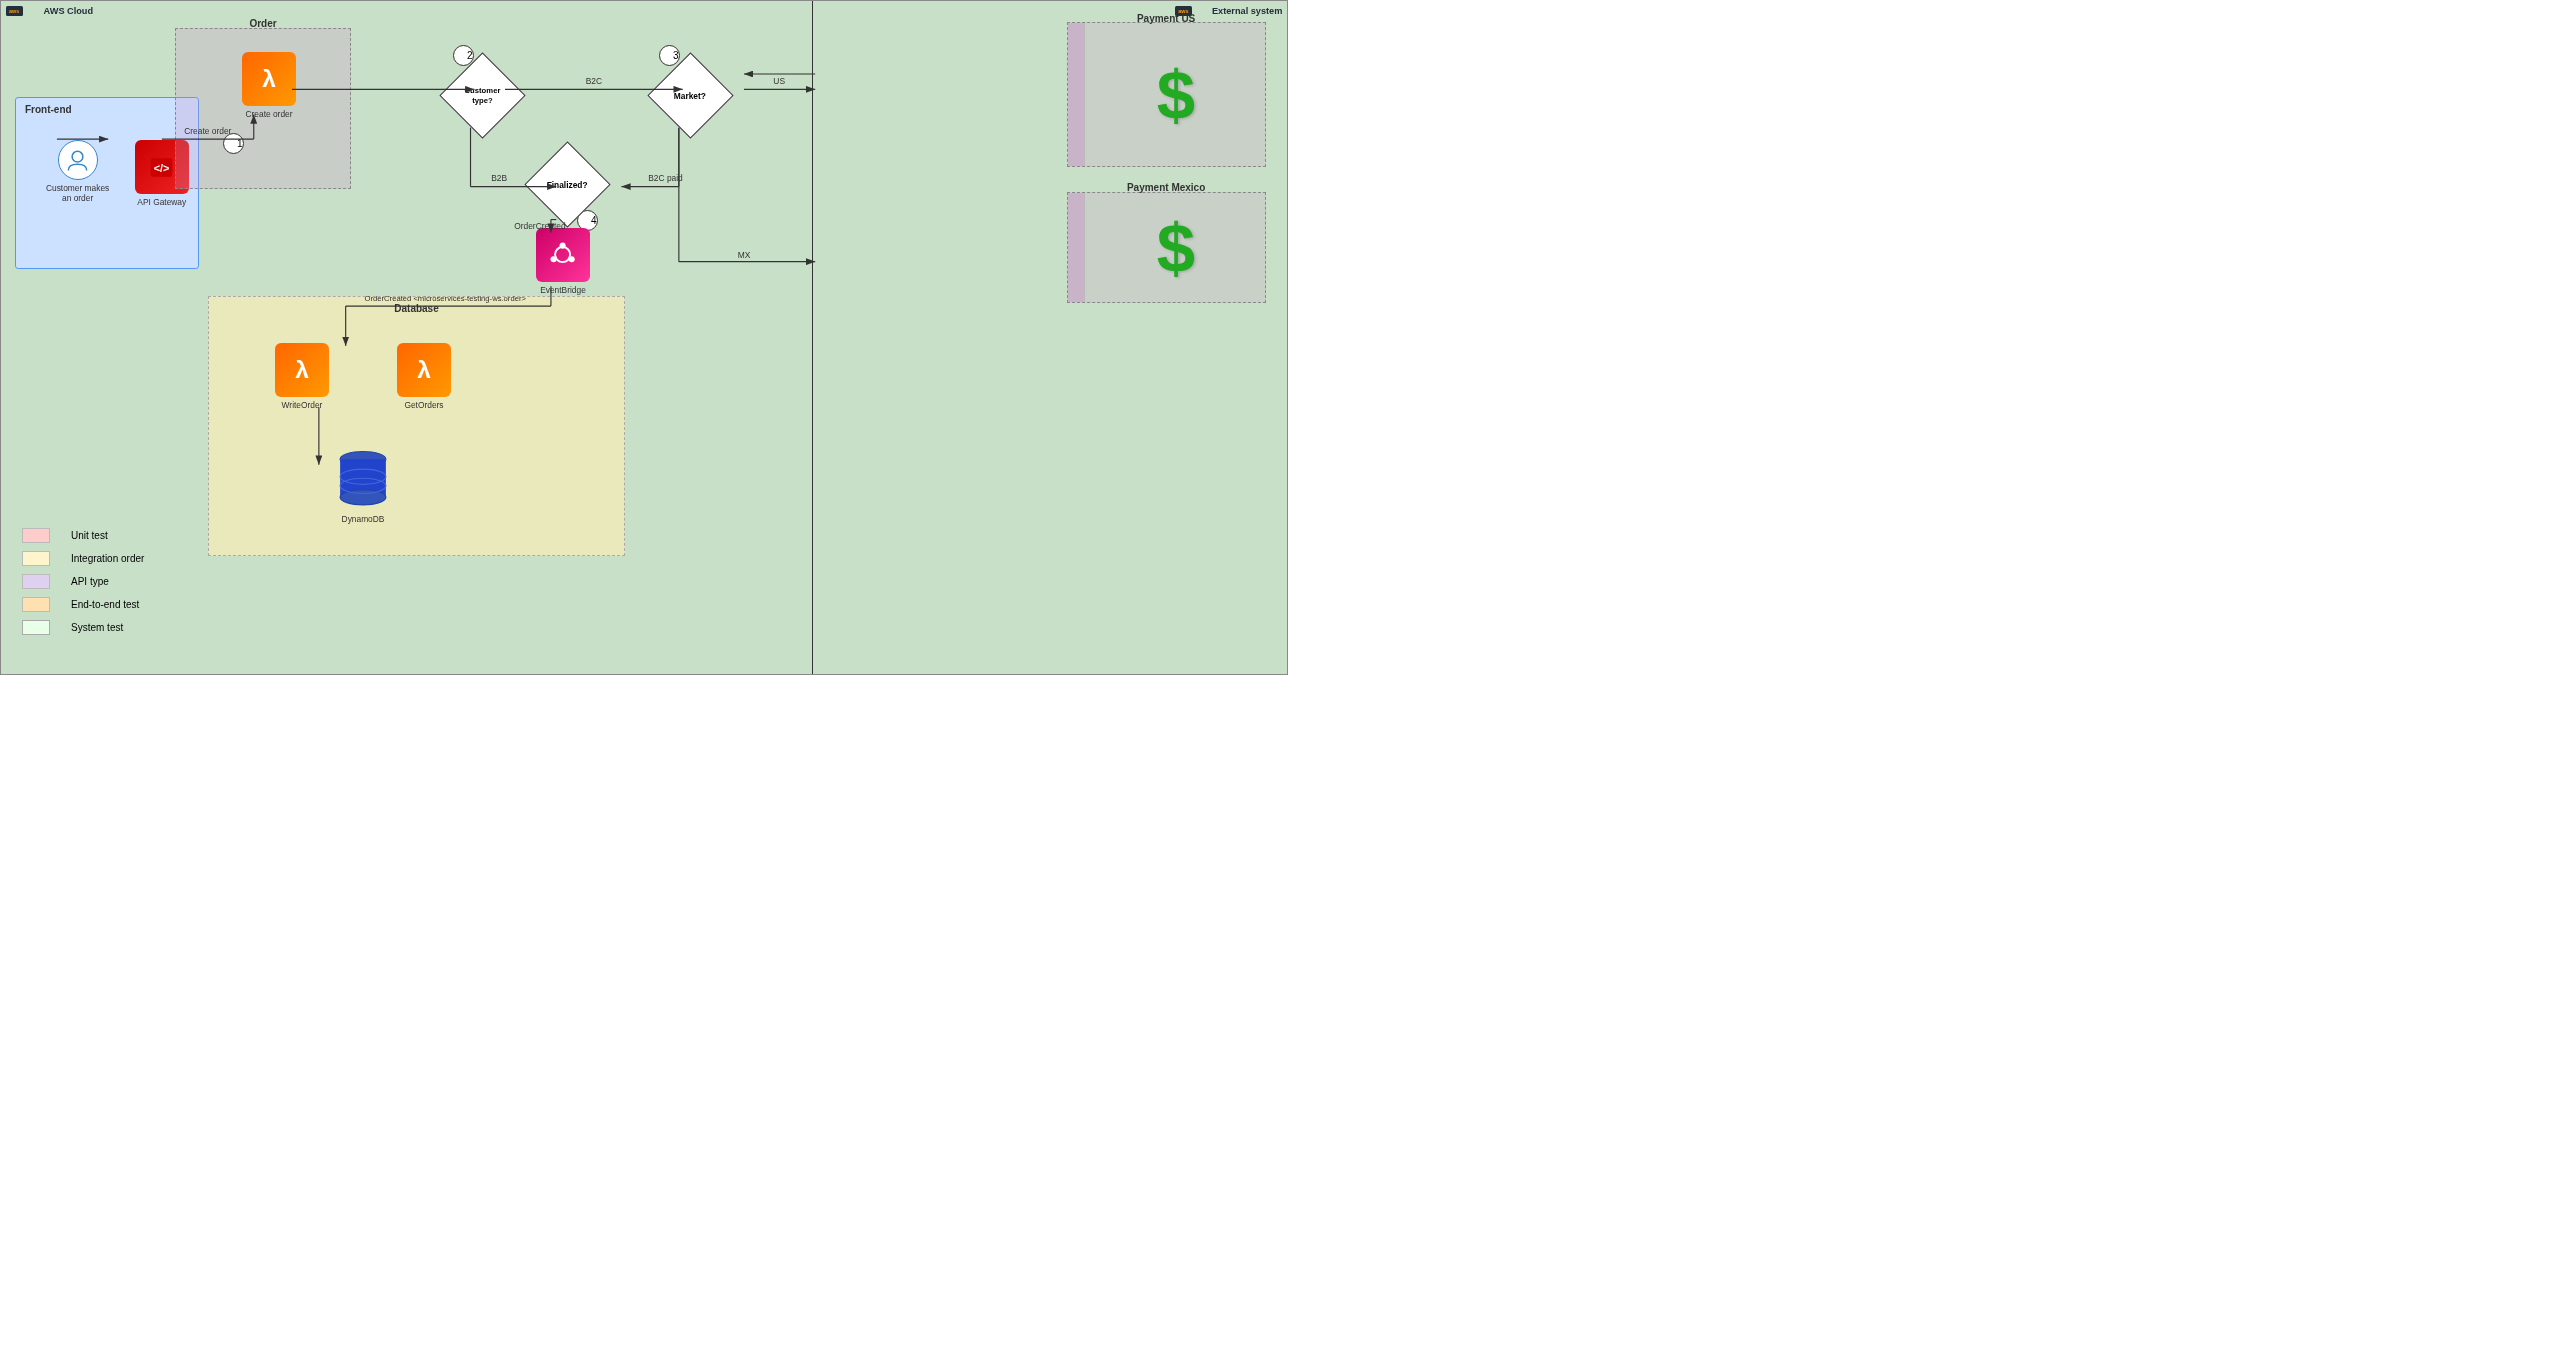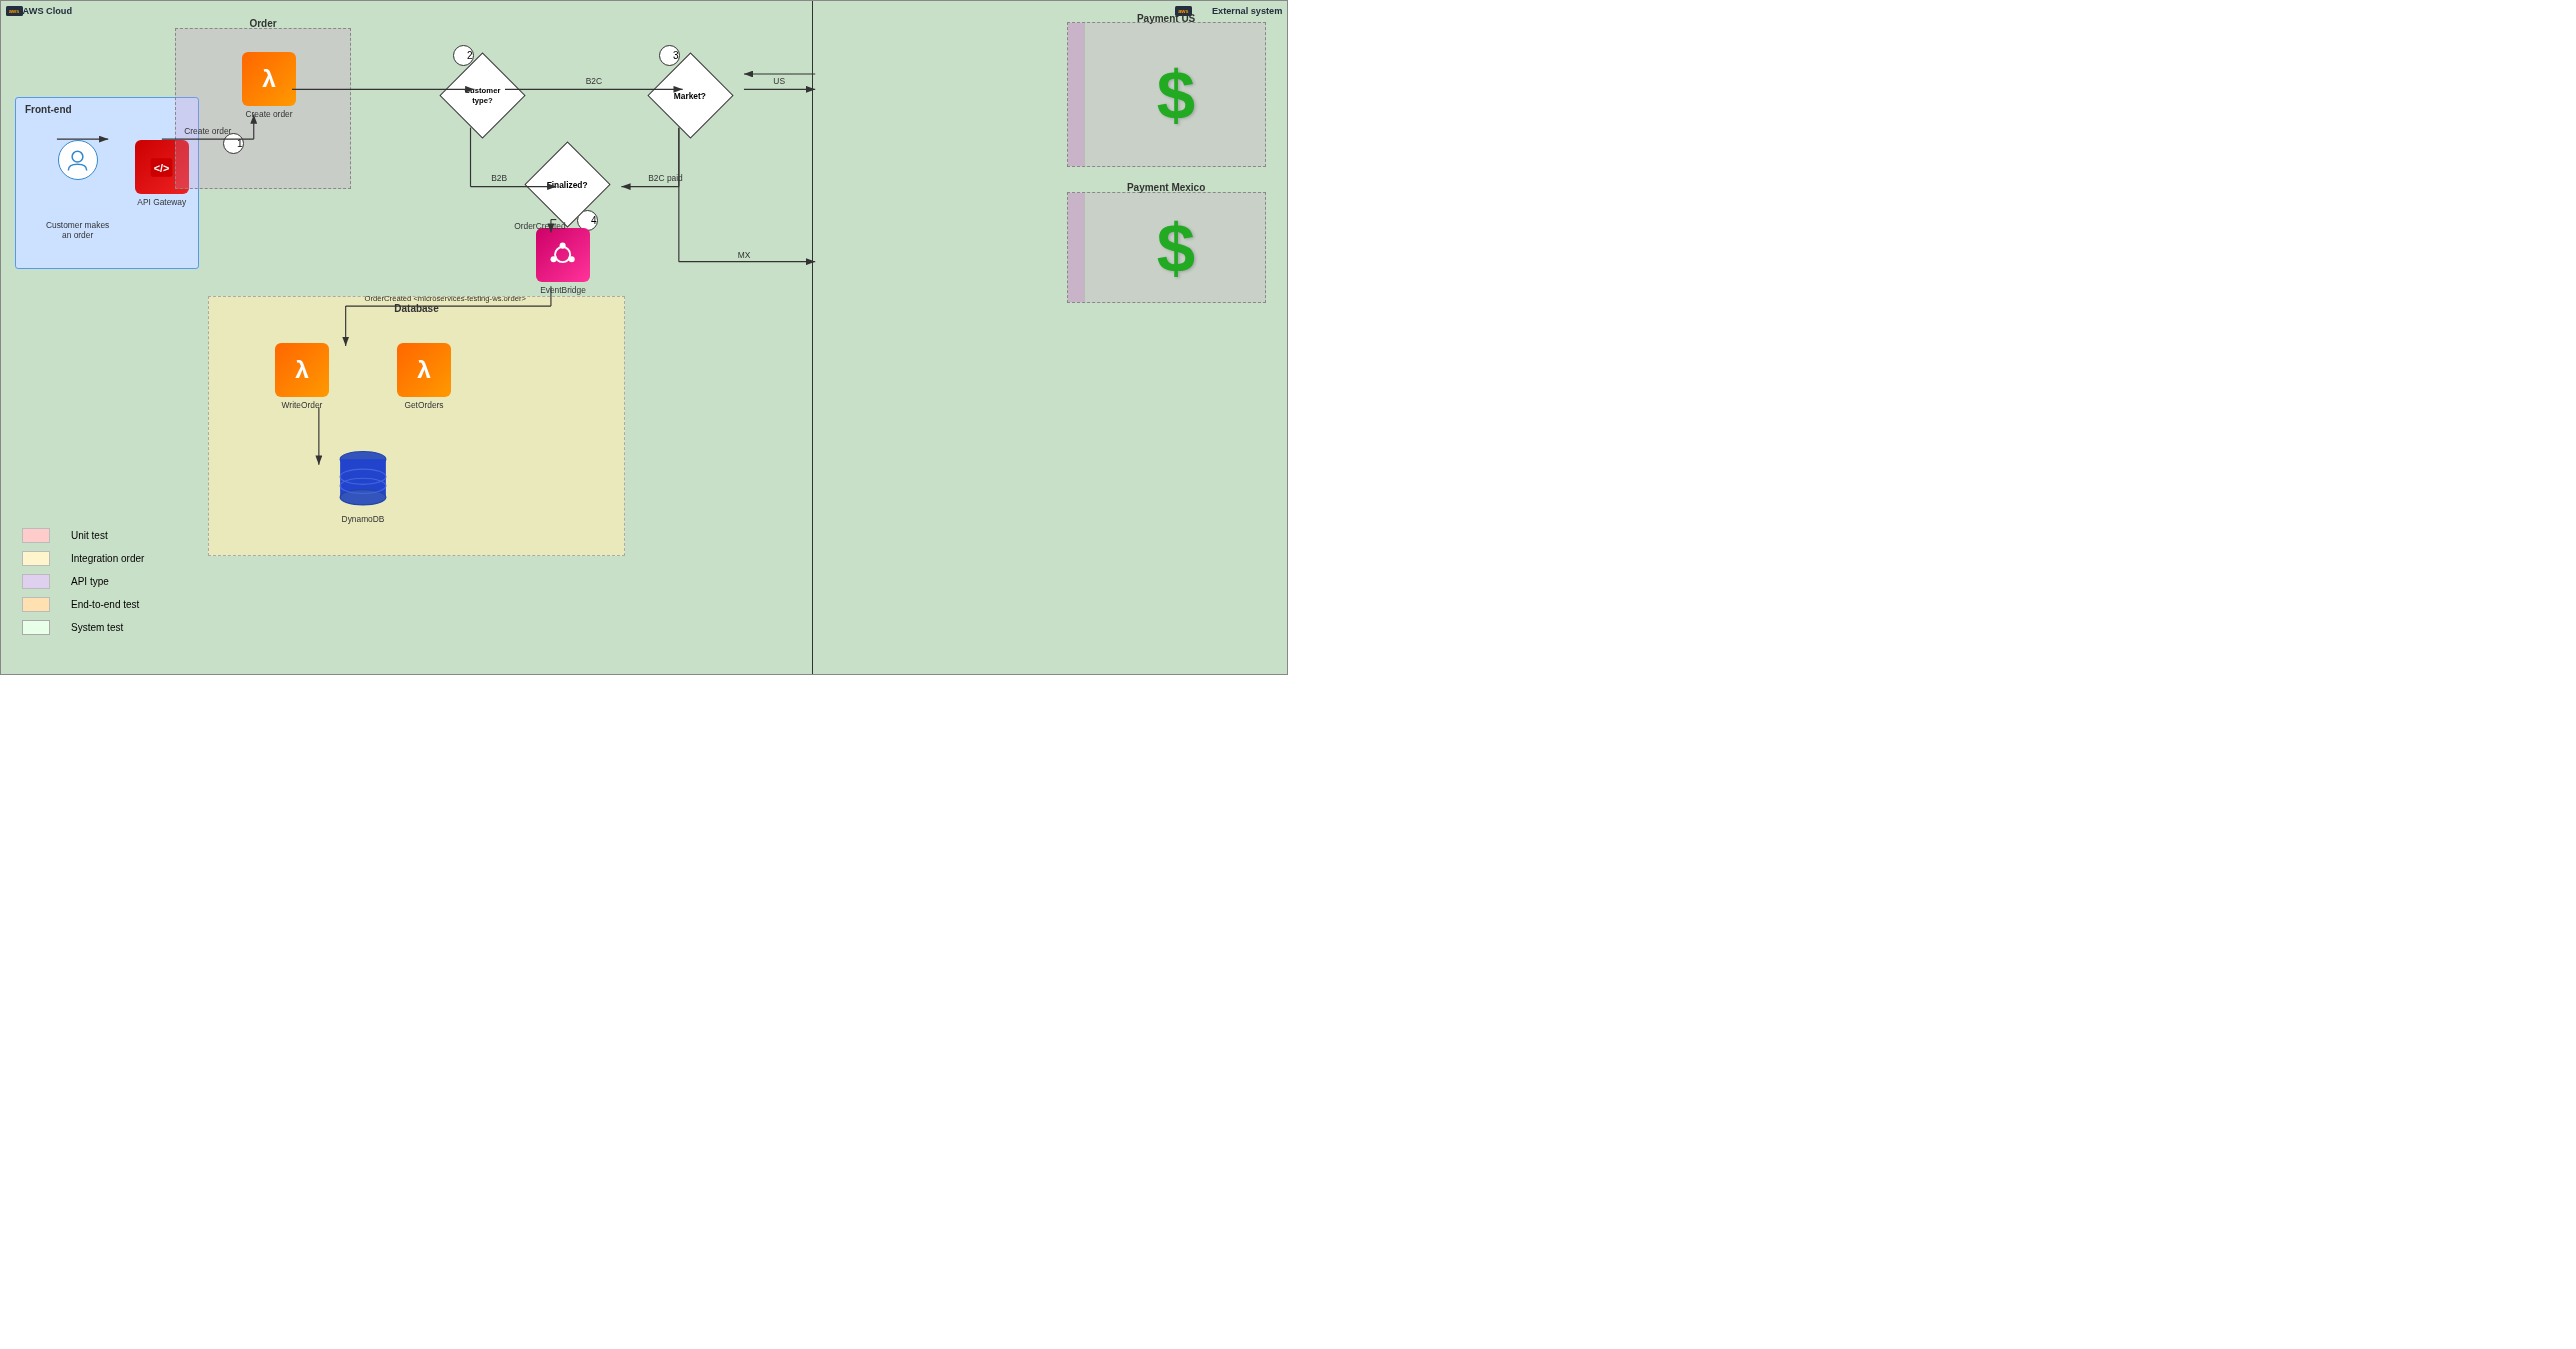--- a/index.html
+++ b/index.html
@@ -15,21 +15,21 @@
       width: 1288px;
       height: 675px;
       position: relative;
       background: #c8dfc8;
       border: 1.5px solid #888;
     }
     
     .aws-cloud-header {
       position: absolute;
       top: 4.6px; left: 4.6px;
-      display: flex; align-items: center; gap: 0;
+      display: flex; align-items: center; gap: 21px;
       font-size: 9.2px; font-weight: bold; color: #232f3e;
     }
     .aws-logo {
       width: 17px; height: 10.7px;
       background: #232f3e;
       display: flex; align-items: center; justify-content: center;
       color: #ff9900; font-size: 5.4px; font-weight: bold; border-radius: 1.5px;
     }
     
     .external-system-header {
@@ -191,21 +191,21 @@
   <div class="frontend-box">
     <span class="frontend-title">Front-end</span>
 
     <div class="pos icon-container" style="top:42px; left:15.3px;">
       <div style="width:40px;height:40px;border-radius:50%;border:1.9px solid #3388cc;background:white;display:flex;align-items:center;justify-content:center;">
         <svg width="23" height="23" viewBox="0 0 30 30">
             <circle cx="15" cy="10" r="7" fill="none" stroke="#3388cc" stroke-width="2"></circle>
             <path d="M3 28 Q3 20 15 20 Q27 20 27 28" fill="none" stroke="#3388cc" stroke-width="2"></path>
           </svg>
       </div>
-      <div class="label" style="width:69px;margin-top:37px;">Customer makes<br>an order</div>
+      <div class="label" style="width:69px;">Customer makes<br>an order</div>
     </div>
 
     <div class="pos icon-container" style="top:42px; left:107px;">
       <div class="api-gw-icon">
         <svg width="31" height="31" viewBox="0 0 40 40" style="font-size:24px">
           <rect x="6" y="8" width="28" height="24" rx="3" fill="#cc0000"></rect>
           <text x="20" y="26" text-anchor="middle" fill="white" font-size="14" font-weight="bold">&lt;/&gt;</text>
         </svg>
       </div>
       <div class="label">API Gateway</div>

